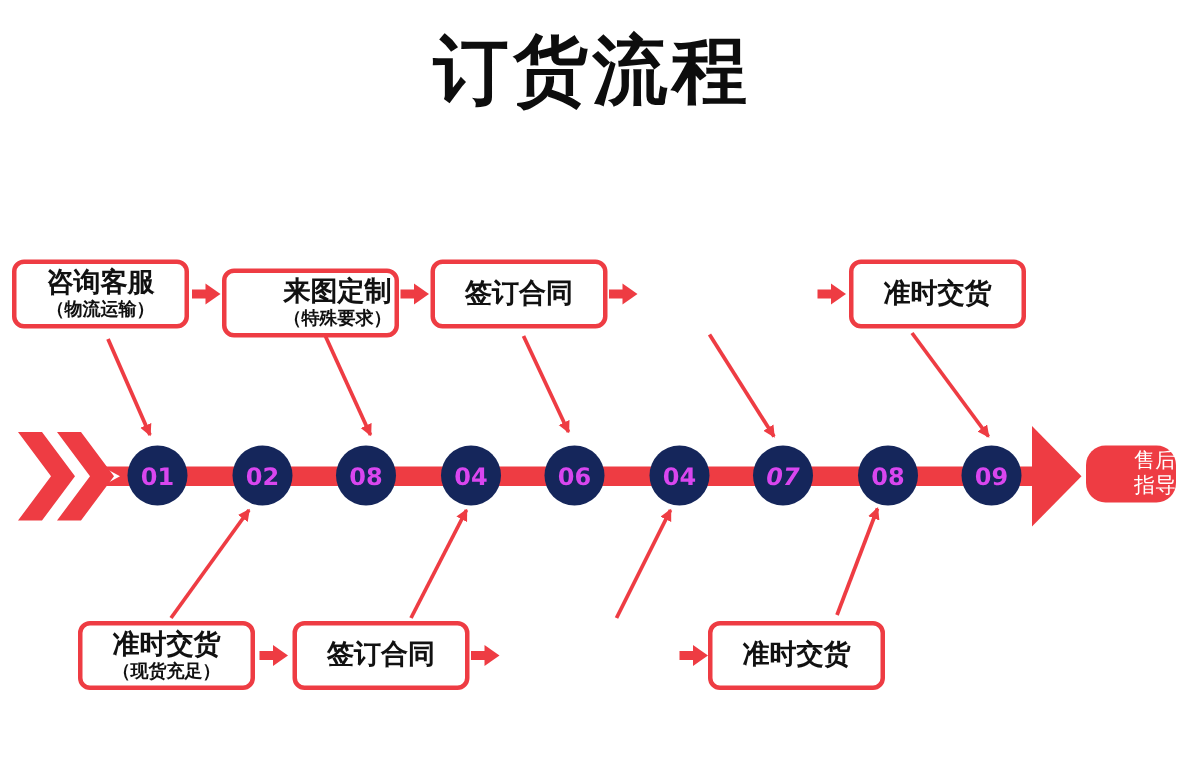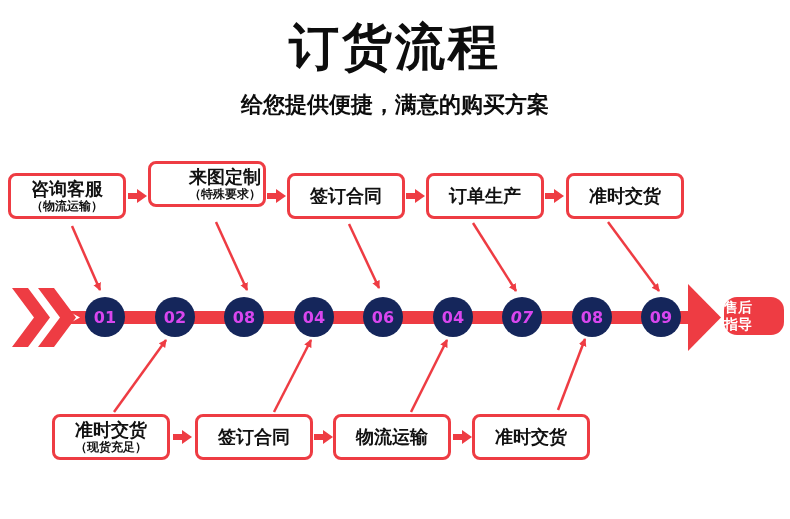--- a/index.html
+++ b/index.html
@@ -23,34 +23,33 @@
   .h-arrow .shaft { position:absolute; left:0; top:4px; width:10px; height:6px; background:#ee3c43; }
   .h-arrow .head  { position:absolute; left:9px; top:0; width:0; height:0;
                     border-left:10px solid #ee3c43; border-top:7px solid transparent;
                     border-bottom:7px solid transparent; }
 
   .step-circle { position:absolute; top:297px; width:40px; height:40px; border-radius:50%;
                  background:#15265b; color:#d946ef; font-weight:bold; font-size:16px;
                  display:flex; align-items:center; justify-content:center; z-index:3; }
 
   .end-box { position:absolute; left:724px; top:297px; width:60px; height:38px;
-             background:#ee3c43; border-radius:13px; color:#ffffff; font-weight:bold;
+             background:#ee3c43; border-radius:13px; color:#ffffff; font-weight:normal;
              font-size:14px; line-height:17px; text-align:center;
-             display:flex; flex-direction:column; align-items:flex-start; justify-content:center;
+             display:flex; flex-direction:column; align-items:flex-end; justify-content:center;
              z-index:3; }
 
   .overlay-svg { position:absolute; left:0; top:0; width:790px; height:519px; z-index:1; }
 </style>
 </head>
 <body>
 
 <div class="canvas">
 
   <div class="title">订货流程</div>
-  <div class="subtitle">给您提供便捷，满意的购买方案</div>
 
   <svg class="overlay-svg" viewBox="0 0 790 519" xmlns="http://www.w3.org/2000/svg">
     <defs>
       <marker id="ah" markerWidth="9" markerHeight="9" refX="7" refY="4" orient="auto" markerUnits="userSpaceOnUse">
         <path d="M0,0 L8,4 L0,8 Z" fill="#ee3c43"></path>
       </marker>
     </defs>
 
     <polygon fill="#ee3c43" points="12,288 28,288 50,317.5 28,347 12,347 34,317.5"></polygon>
     <polygon fill="#ee3c43" points="38,288 54,288 76,317.5 54,347 38,347 60,317.5"></polygon>
@@ -68,30 +67,26 @@
     <line x1="114" y1="412" x2="166" y2="340" stroke="#ee3c43" stroke-width="2.5" marker-end="url(#ah)"></line>
     <line x1="274" y1="412" x2="311" y2="340" stroke="#ee3c43" stroke-width="2.5" marker-end="url(#ah)"></line>
     <line x1="411" y1="412" x2="447" y2="340" stroke="#ee3c43" stroke-width="2.5" marker-end="url(#ah)"></line>
     <line x1="558" y1="410" x2="585" y2="339" stroke="#ee3c43" stroke-width="2.5" marker-end="url(#ah)"></line>
   </svg>
 
   <div class="pbox" style="left:8px;   top:173px;">
     <div class="main">咨询客服</div>
     <div class="sub">（物流运输）</div>
   </div>
-  <div class="pbox" style="left:148px; top:161px;padding-left:36px;">
+  <div class="pbox" style="left:148px; top:179px;padding-left:36px;">
     <div class="main">来图定制</div>
     <div class="sub">（特殊要求）</div>
   </div>
   <div class="pbox" style="left:287px; top:173px;">
     <div class="main">签订合同</div>
-
-  </div>
-  <div class="pbox" style="left:426px; top:173px;">
-    <div class="main">订单生产</div>
 
   </div>
   <div class="pbox" style="left:566px; top:173px;">
     <div class="main">准时交货</div>
 
   </div>
 
   <div class="h-arrow" style="left:128px; top:189px;">
       <div class="shaft"></div>
       <div class="head"></div>
@@ -108,24 +103,20 @@
       <div class="shaft"></div>
       <div class="head"></div>
     </div>
 
   <div class="pbox" style="left:52px;  top:414px;">
     <div class="main">准时交货</div>
     <div class="sub">（现货充足）</div>
   </div>
   <div class="pbox" style="left:195px; top:414px;">
     <div class="main">签订合同</div>
-
-  </div>
-  <div class="pbox" style="left:333px; top:414px;">
-    <div class="main">物流运输</div>
 
   </div>
   <div class="pbox" style="left:472px; top:414px;">
     <div class="main">准时交货</div>
 
   </div>
 
   <div class="h-arrow" style="left:173px; top:430px;">
       <div class="shaft"></div>
       <div class="head"></div>

